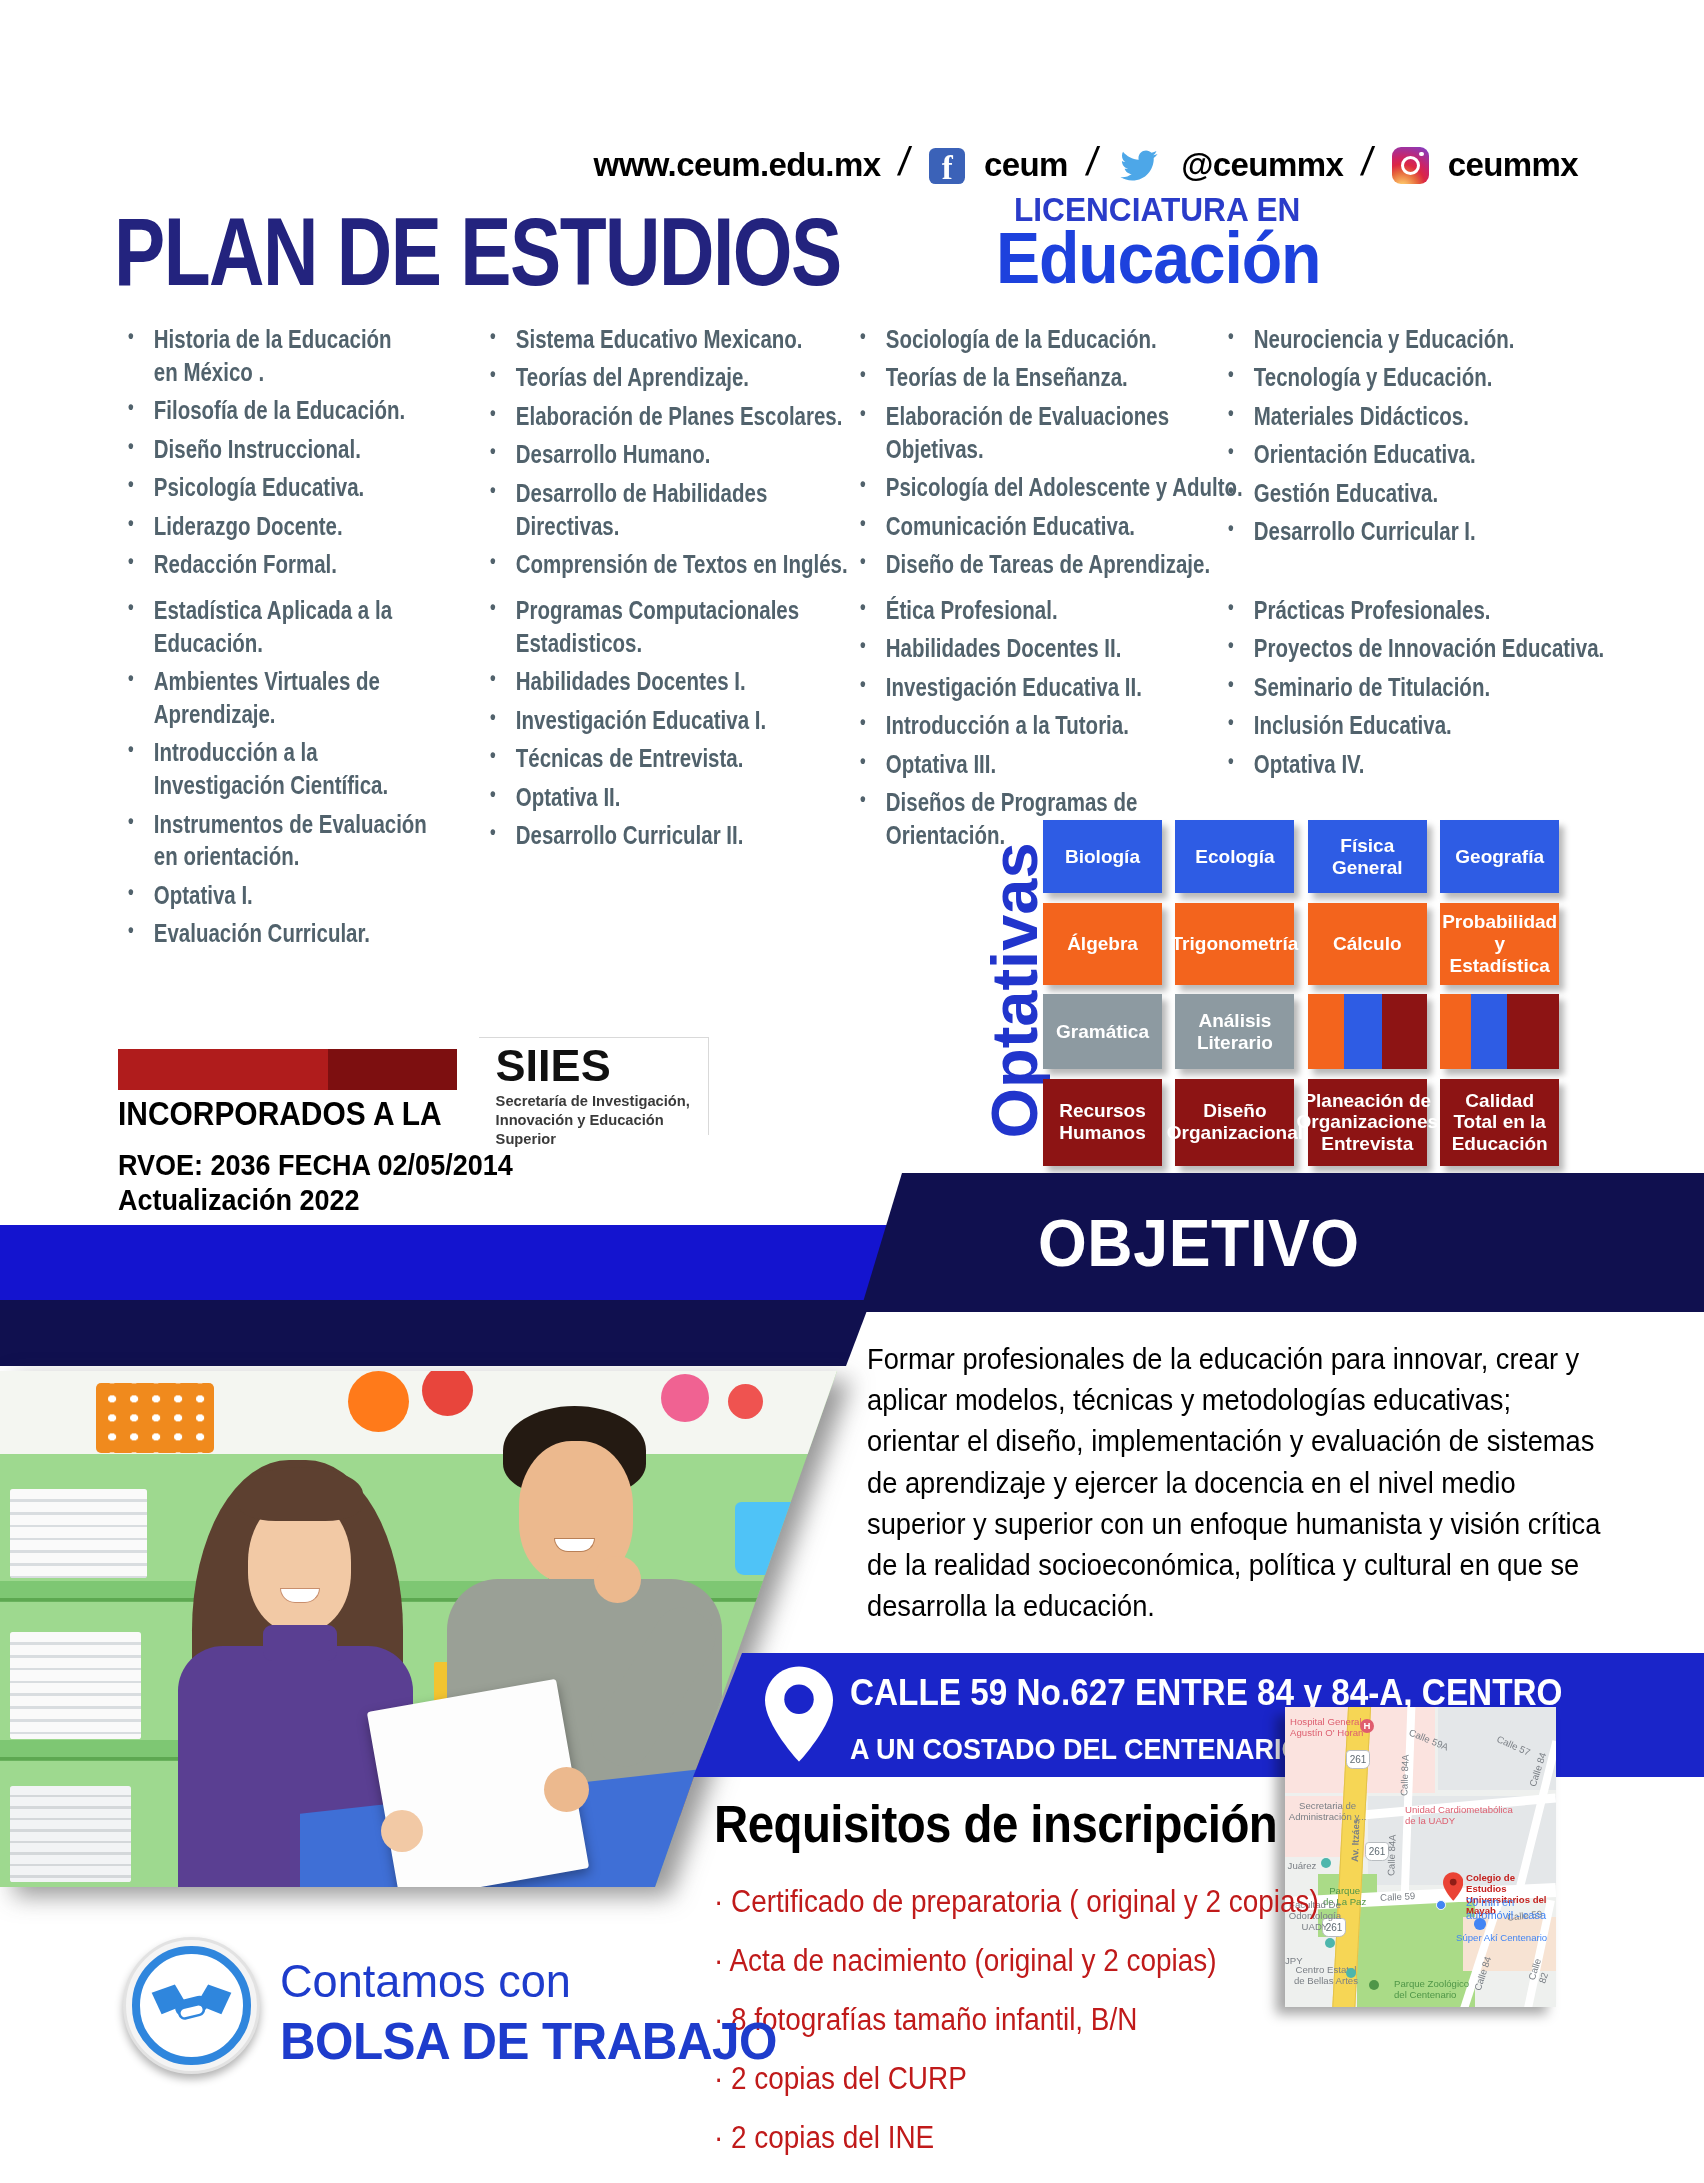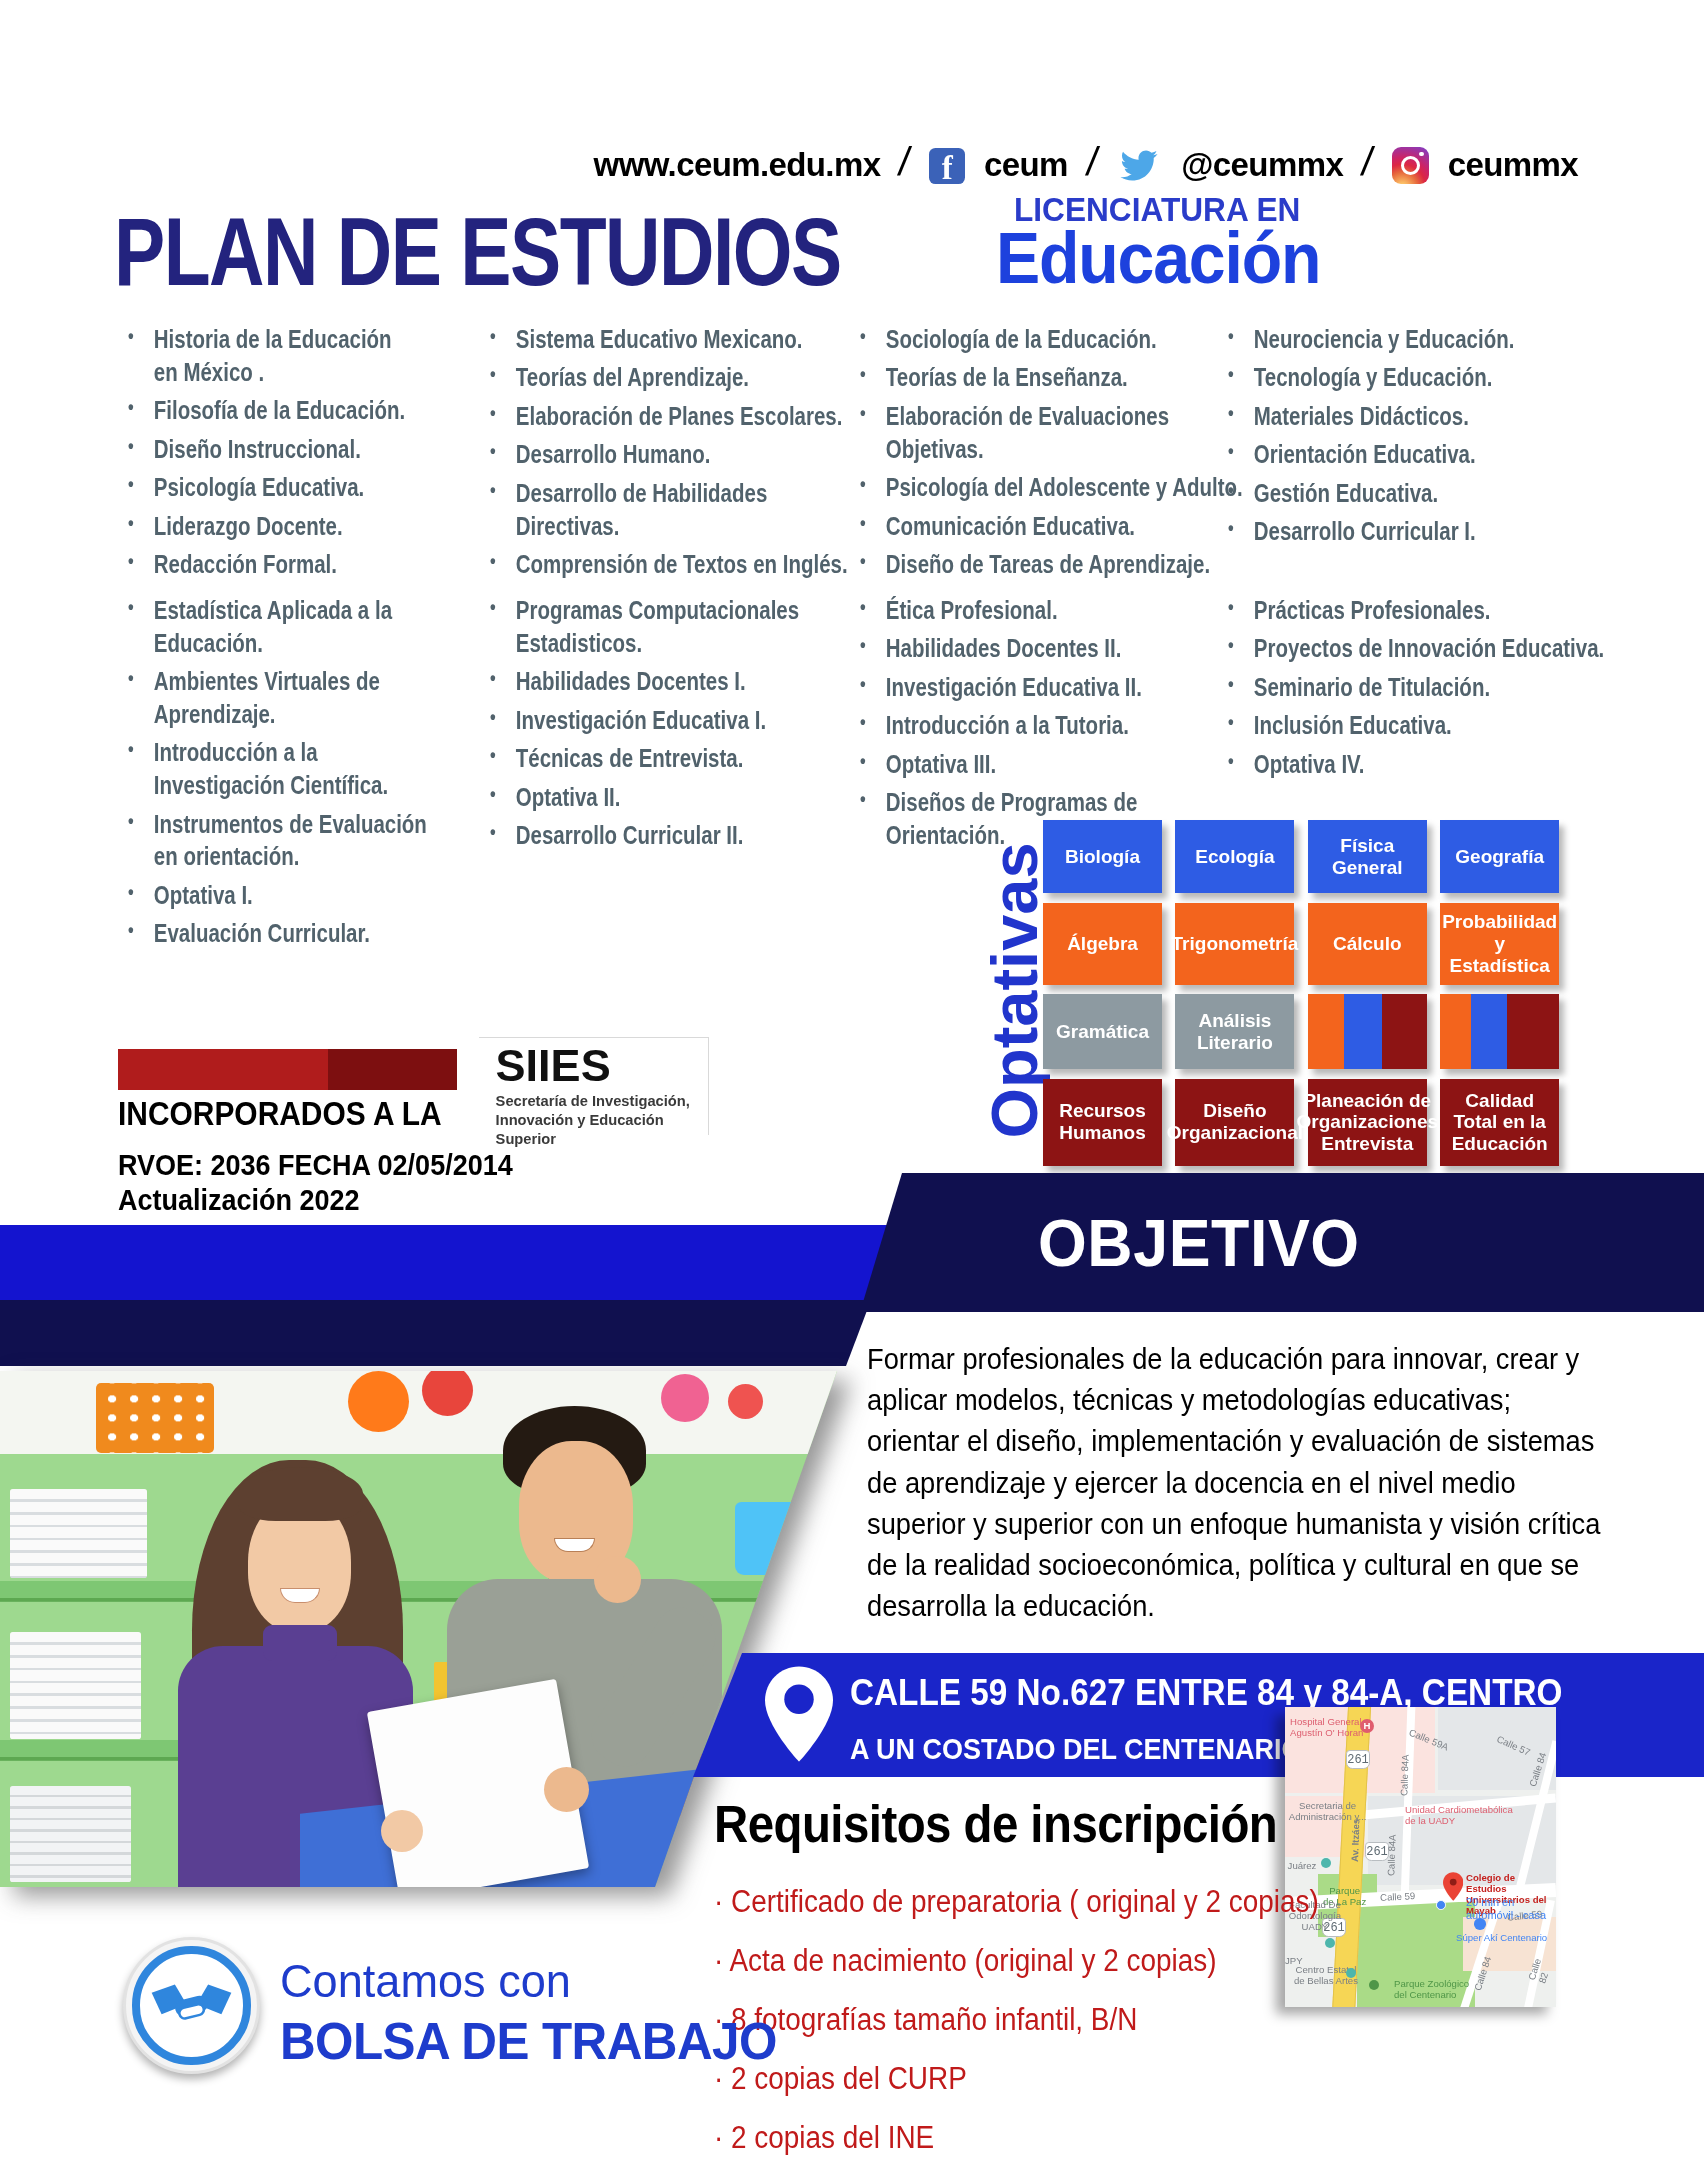--- a/index.html
+++ b/index.html
@@ -101,21 +101,21 @@
   .m-peach { background:#f7e3d3; }
   .m-gray { background:#e4e7e9; }
   .m-road-y { position:absolute; left:55px; top:-6.4px; width:23px; height:319px; background:#f6d655;
     border-left:1.9px solid #e3c34b; border-right:1.9px solid #e3c34b; transform:rotate(3deg); }
   .m-road-w { position:absolute; background:#fff; }
   .map .lbl { position:absolute; font-size:9.6px; line-height:1.15; color:#7a7f85; white-space:pre-line; }
   .map .lbl-pink { color:#dd5f70; } .map .lbl-green { color:#4f9648; }
   .map .lbl-blue { color:#4285f4; } .map .lbl-red { color:#c5221f; font-weight:700; }
   .map .lbl-bold { font-weight:700; }
   .m-shield { position:absolute; width:24px; height:19px; background:#fff; border:0.6px solid #b9bdc1;
-    border-radius:3.8px 3.8px 6.4px 6.4px; font-size:12px; color:#5f6b73; display:flex; align-items:center; justify-content:center;font-family:Liberation Mono, monospace; }
+    border-radius:3.8px 3.8px 6.4px 6.4px; font-size:10px; color:#5f6b73; display:flex; align-items:center; justify-content:center; }
   .m-poi { position:absolute; border-radius:50%; }
   .m-hbadge { position:absolute; width:14px; height:14px; background:#e05c6e; border-radius:50%; color:#fff;
     font-size:9.6px; font-weight:700; display:flex; align-items:center; justify-content:center; }
 
   
   .photo-wrap { position:absolute; left:0; top:1371px; width:837px; height:516px;
     filter:drop-shadow(14px 9px 11.5px rgba(50,50,50,0.5)); }
   .photo { position:relative; width:837px; height:516px; overflow:hidden;
     clip-path:polygon(0 0,100% 0,655px 100%,0 100%); background:#9ed98f; }
   .ph { position:absolute; }

